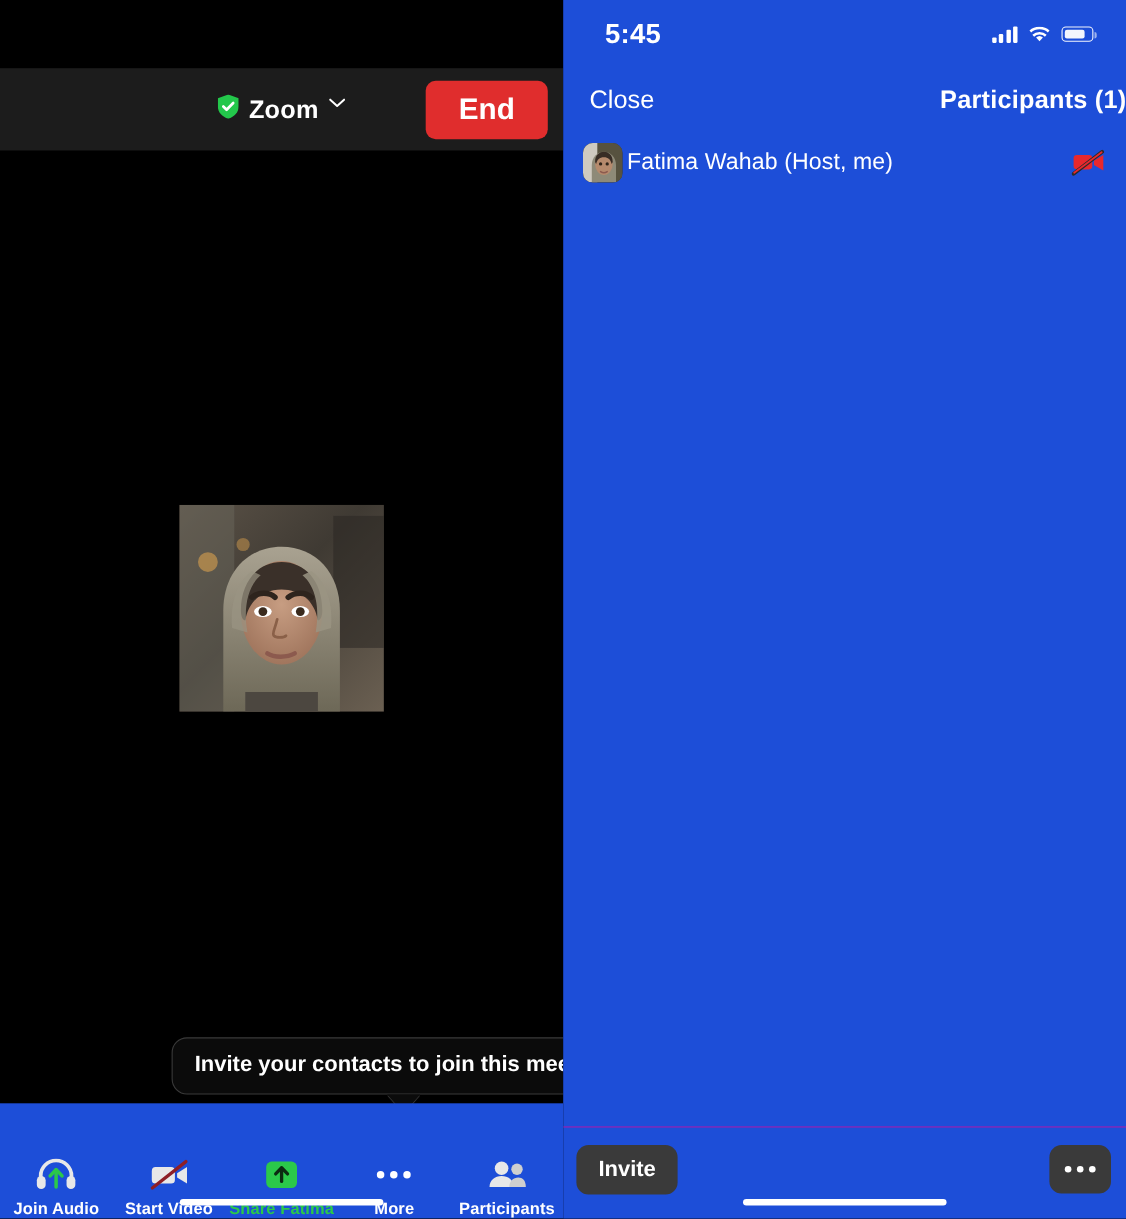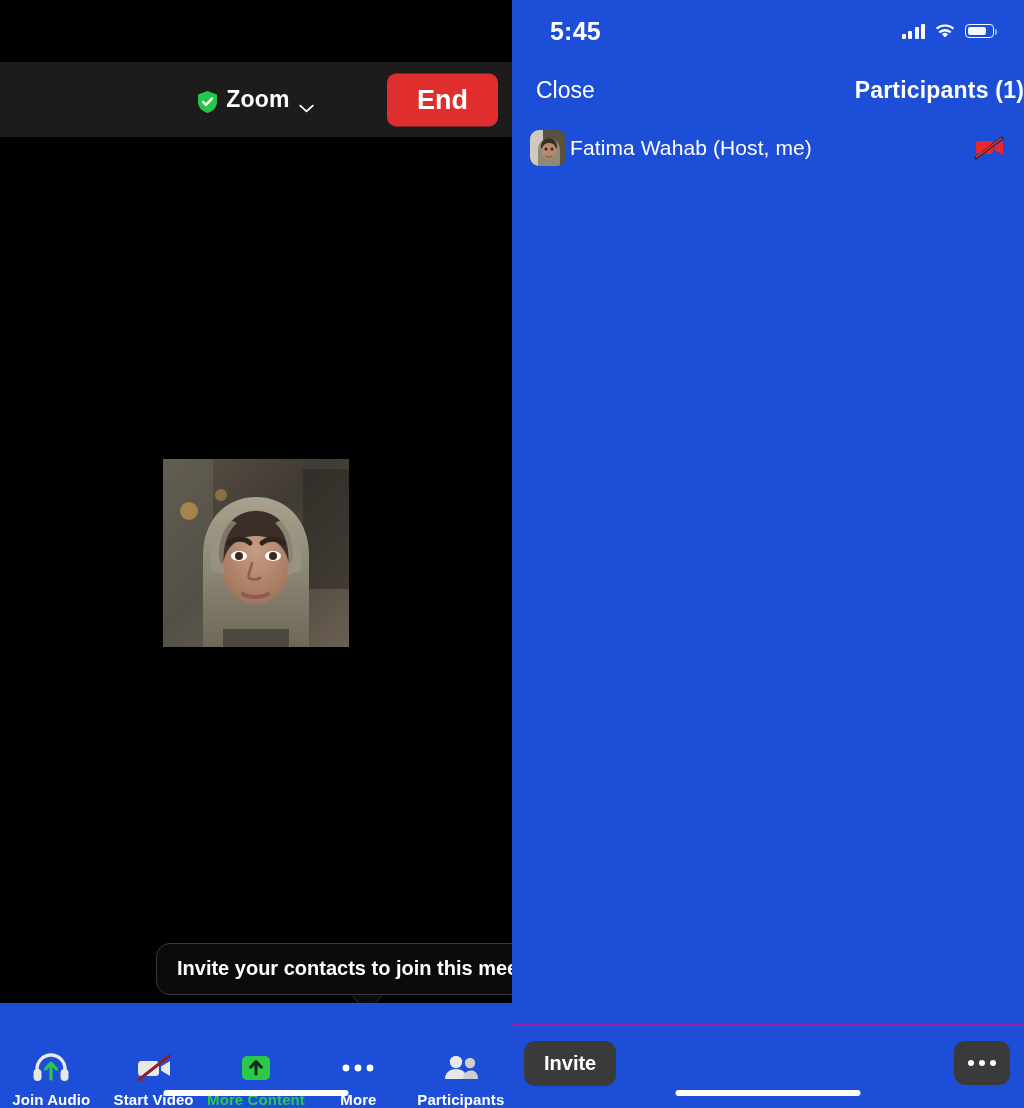--- a/index.html
+++ b/index.html
@@ -45,21 +45,21 @@
     position: absolute; left: 1.6px; top: 1.6px; bottom: 1.6px;
     width: 68%; background: #ffffff; border-radius: 2px;
   }
 
   
   .meet-topbar {
     position: absolute; top: 62px; left: 0; right: 0; height: 75px;
     background: #1c1c1c;
     display: flex; align-items: center; justify-content: center;
   }
-  .meet-title { display: flex; align-items: flex-end; gap: 9px; }
+  .meet-title { display: flex; align-items: flex-start; gap: 9px; }
   .shield { width: 19px; height: 22px; display: block; }
   .meet-title-text { color: #fff; font-size: 23px; font-weight: 600; letter-spacing: .2px; }
   .chev-down { width: 15px; height: 9px; display: block; margin-top: 3px; }
   .end-btn {
     position: absolute; right: 14px; top: 50%; transform: translateY(-50%);
     background: #e02d2d; color: #ffffff;
     font-size: 27px; font-weight: bold;
     padding: 11px 30px; border: none; border-radius: 9px;
     font-family: "Liberation Sans", sans-serif; cursor: pointer;
   }
@@ -249,21 +249,21 @@
       </div>
 
       <div class="tool">
         <div class="tool-ico">
           <svg width="32" height="26" viewBox="0 0 32 26">
             <rect x="2" y="1" width="28" height="24" rx="5" fill="#2bc84a"></rect>
             <path d="M16 19V7" stroke="#0c2a12" stroke-width="3" stroke-linecap="round"></path>
             <path d="M10.6 12.2 16 6.6l5.4 5.6" fill="none" stroke="#0c2a12" stroke-width="3" stroke-linecap="round" stroke-linejoin="round"></path>
           </svg>
         </div>
-        <div class="tool-label active">More Content</div>
+        <div class="tool-label active">Share Fatima</div>
       </div>
 
       <div class="tool">
         <div class="tool-ico">
           <svg width="34" height="10" viewBox="0 0 34 10">
             <circle cx="5" cy="5" r="3.4" fill="#ffffff"></circle>
             <circle cx="17" cy="5" r="3.4" fill="#ffffff"></circle>
             <circle cx="29" cy="5" r="3.4" fill="#ffffff"></circle>
           </svg>
         </div>

